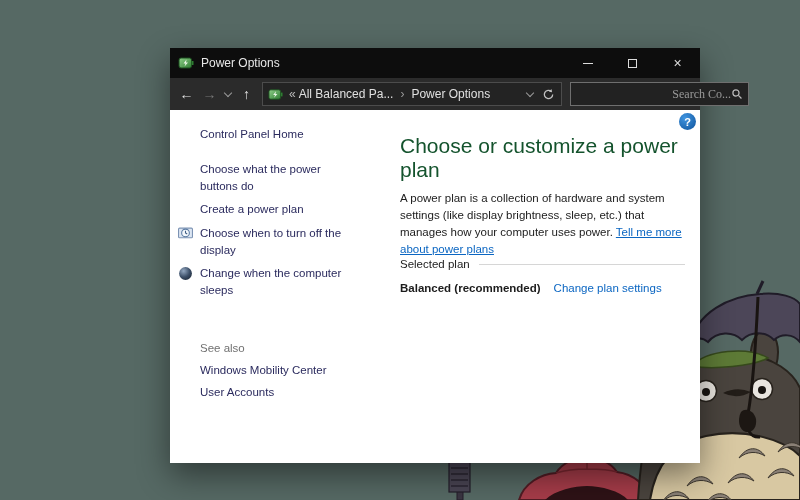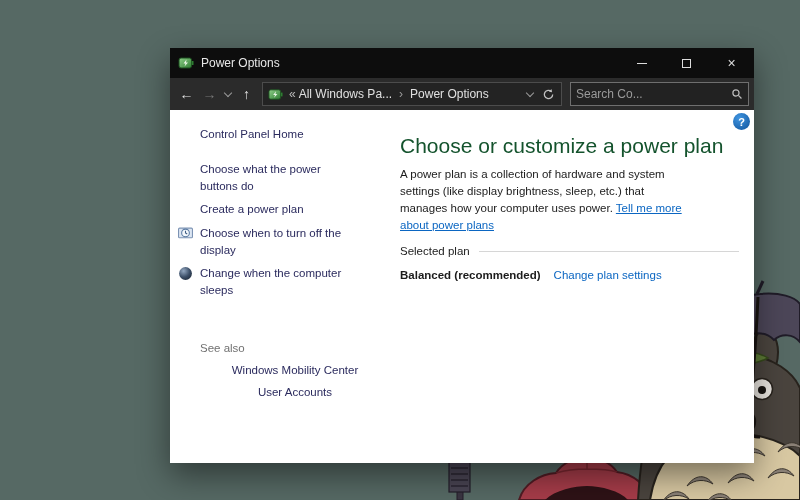--- a/index.html
+++ b/index.html
@@ -7,21 +7,21 @@
   body {
     position: relative;
     background: #566964;
     font-family: "Liberation Sans", sans-serif;
     -webkit-font-smoothing: antialiased;
   }
   svg.wallpaper { position: absolute; inset: 0; width: 800px; height: 500px; }
 
   
   .window {
-    position: absolute; left: 170px; top: 48px; width: 584px; height: 415px;
+    position: absolute; left: 170px; top: 48px; width: 530px; height: 415px;
     display: flex; flex-direction: column;
     box-shadow: 0 12px 30px rgba(0,0,0,0.45);
   }
   
   .titlebar {
     height: 30px; background: #0d0d0d; color: #e8e8e8;
     display: flex; align-items: center; padding-left: 8px; flex: none;
   }
   .titlebar .app-icon { width: 16px; height: 16px; margin-right: 7px; flex: none; }
   .titlebar .title { font-size: 12px; }
@@ -53,47 +53,47 @@
   .bc-sep { color: #9a9a9a; margin: 0 7px; font-size: 12px; }
   .addressbar .spacer { flex: 1; }
   .icon-btn { width: 18px; height: 22px; display: flex; align-items: center; justify-content: center; flex: none; }
   .searchbox {
     flex: 1; height: 24px; margin-left: 8px;
     background: #222; border: 1px solid #6f6f6f;
     display: flex; align-items: center; padding: 0 5px;
   }
   .searchbox input {
     flex: 1; min-width: 0; background: transparent; border: none; outline: none;
-    color: #fef9c3; font-size: 12px; font-family: Liberation Sans, sans-serif;
+    color: #fef9c3; font-size: 12px; font-family: Liberation Serif, serif; text-align: right;
   }
   .searchbox input::placeholder { color: #9a9a9a; opacity: 1; }
 
   
   .content { flex: 1; background: #fff; display: flex; font-size: 11.5px; overflow: hidden; }
 
   .sidebar { width: 230px; flex: none; padding: 18px 10px 0 30px; color: #2b2b5e; }
   .side-home { margin-bottom: 21px; cursor: pointer; }
   .task { position: relative; width: 156px; line-height: 1.45; margin-bottom: 7px; cursor: pointer; }
   .task .t-icon { position: absolute; left: -22px; top: 1px; width: 15px; height: 15px; }
   .see-also { margin-top: 43px; }
   .see-also .sa-label { color: #707070; margin-bottom: 10px; }
-  .see-also .sa-item { margin-bottom: 10px; cursor: pointer; text-align: center; }
+  .see-also .sa-item { margin-bottom: 10px; cursor: pointer; }
 
   .main { flex: 1; position: relative; padding: 12px 15px 0 0; color: #1c1c1c; }
   .help-btn {
     position: absolute; top: 3px; right: 4px; width: 17px; height: 17px; border-radius: 50%;
     background: radial-gradient(circle at 35% 30%, #3f94e0, #1b63ac 75%);
     color: #fff; font-size: 11px; font-weight: bold;
     display: flex; align-items: center; justify-content: center; cursor: pointer;
   }
   .main h1 { margin-top: 12px; font-size: 21px; font-weight: 400; color: #14532d; }
   .intro { margin-top: 8px; line-height: 1.48; max-width: 290px; }
   a.link { color: #0b66c2; text-decoration: underline; cursor: pointer; }
   a.link.nound { text-decoration: none; }
-  .group-row { margin-top: 11px; display: flex; align-items: center; }
+  .group-row { display: flex; align-items: center; }
   .group-row .rule { flex: 1; height: 1px; background: #d6d6d6; margin-left: 9px; margin-top: 1px; }
   .plan-row { margin-top: 12px; display: flex; align-items: center; }
   .plan-name { font-weight: bold; }
   .plan-row a { margin-left: 13px; }
   .plan-desc { margin-top: 3px; line-height: 1.5; max-width: 285px; }
 </style>
 </head>
 <body>
 
 <svg class="wallpaper" viewBox="0 0 800 500" aria-hidden="true">
@@ -178,21 +178,21 @@
       </div>
     <div class="nav-btn">↑</div>
 
     <div class="addressbar">
       <svg class="app-icon" viewBox="0 0 16 16">
         <rect x="1" y="3" width="12.5" height="10" rx="2" fill="url(#gb1)" stroke="#1b4d1e"></rect>
         <rect x="13.7" y="6" width="1.8" height="4" fill="#2e7d32"></rect>
         <path d="M8.5 4.5 L5.5 8.5 L7.5 8.5 L6.5 11.5 L10 7.5 L8 7.5 Z" fill="#eaf7e6"></path>
       </svg>
       <span class="bc-chevrons">«</span>
-      <span class="bc-item">All Windows Pa...</span>
+      <span class="bc-item">All Balanced Pa...</span>
       <span class="bc-sep">›</span>
       <span class="bc-item">Power Options</span>
       <span class="spacer"></span>
       <div class="icon-btn">
           <span class="chev"></span>
         </div>
       <div class="icon-btn">
         <svg width="13" height="13" viewBox="0 0 14 14">
           <path d="M11.5 7a4.5 4.5 0 1 1-1.3-3.2" fill="none" stroke="#c0c0c0" stroke-width="1.4"></path>
           <path d="M10.2 1.2 L10.8 4.6 L7.5 4.0 Z" fill="#c0c0c0"></path>

